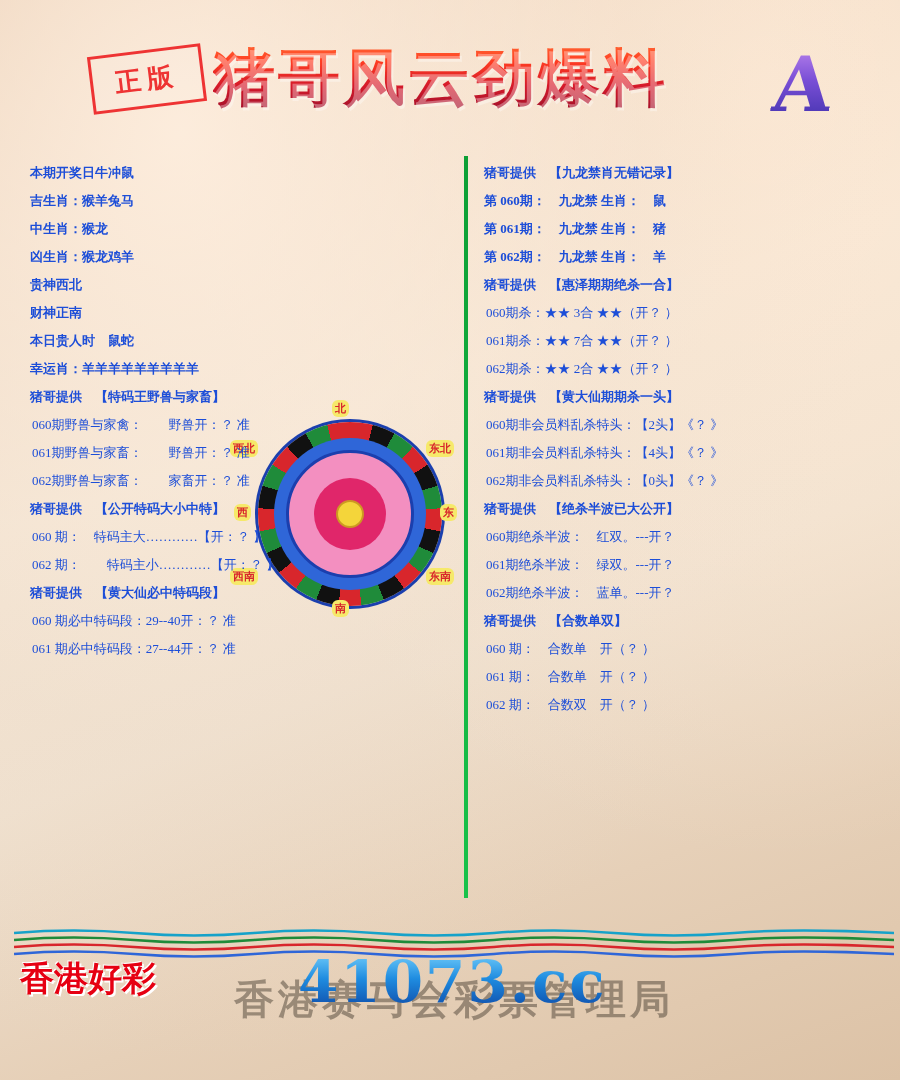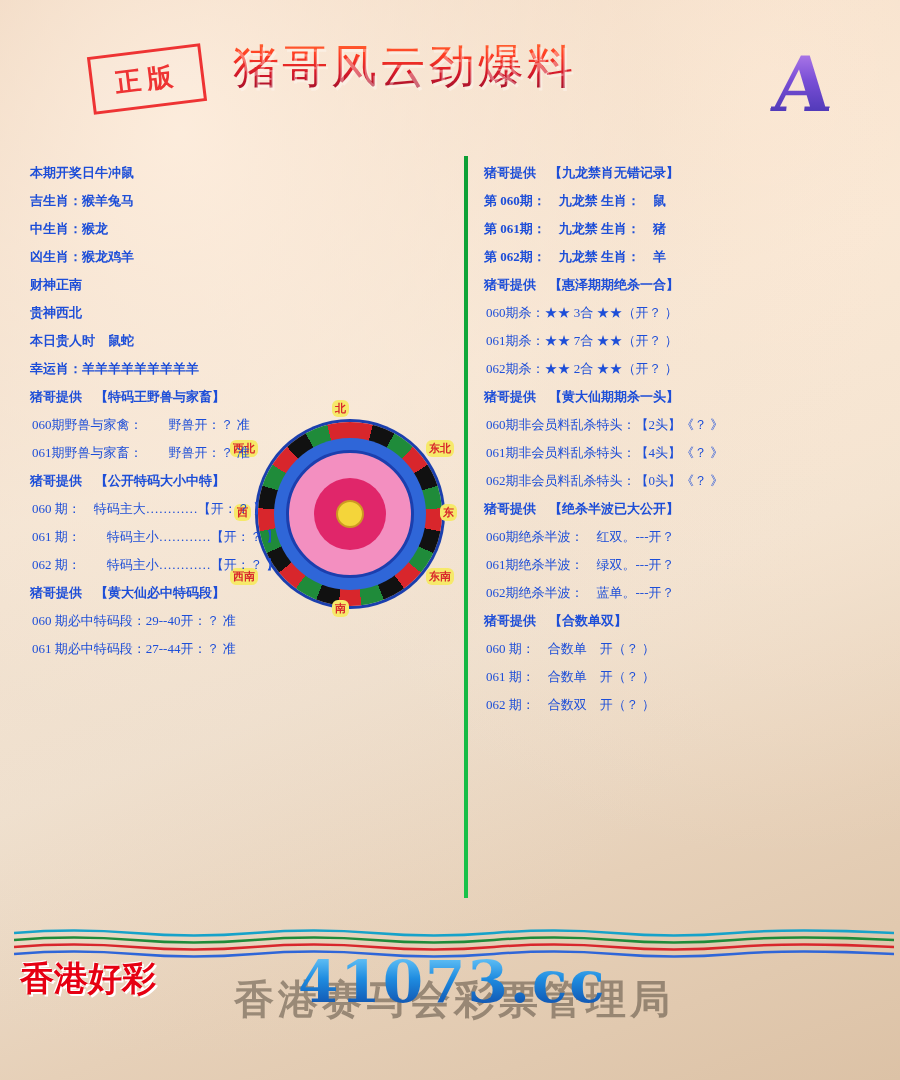--- a/index.html
+++ b/index.html
@@ -17,26 +17,25 @@
   .header{position:relative;height:150px;}
   .stamp{
     position:absolute;left:82px;top:44px;width:108px;height:52px;
     border:3px solid #e33; color:#e33; font-size:26px; font-weight:bold;
     letter-spacing:6px; display:flex;align-items:center;justify-content:center;
     transform:rotate(-7deg); font-family:"DejaVu Sans",sans-serif;
     background:rgba(255,255,255,0.08);
   }
   .title{
     position:absolute;left:205px;top:30px;
-    font-size:46px;font-weight:normal;letter-spacing:3px;
+    font-size:62px;font-weight:bold;letter-spacing:3px;
     font-family:"DejaVu Sans","Liberation Sans",sans-serif;
     background:linear-gradient(180deg,#ff7a3c 0%,#ff3d22 30%,#d4192a 60%,#8e0f2c 100%);
     -webkit-background-clip:text;background-clip:text;color:transparent;
     text-shadow:2px 3px 0 rgba(255,255,255,.35);
-    margin-left:20px;
   }
   .letter-a{
     position:absolute;left:765px;top:34px;font-size:76px;font-weight:bold;
     font-family:"DejaVu Serif","Liberation Serif",serif;
     background:linear-gradient(180deg,#c48cf0 0%,#7a4fd6 45%,#3a2ea8 100%);
     -webkit-background-clip:text;background-clip:text;color:transparent;
     transform:skewX(-6deg);
   }
 
   
@@ -130,30 +129,30 @@
         <div class="lbl" style="left: -10px; top: 164px;">西南</div>
         <div class="lbl" style="left: 186px; top: 164px;">东南</div>
         <div class="lbl" style="left: 92px; top: 196px;">南</div>
       </div>
 
     <div class="col col-l">
         <div class="row b">本期开奖日牛冲鼠</div>
         <div class="row b">吉生肖：猴羊兔马</div>
         <div class="row b">中生肖：猴龙</div>
         <div class="row b">凶生肖：猴龙鸡羊</div>
+        <div class="row b">贵神西北</div>
         <div class="row b">财神正南</div>
-        <div class="row b">贵神西北</div>
         <div class="row b">本日贵人时　鼠蛇</div>
         <div class="row b">幸运肖：羊羊羊羊羊羊羊羊羊</div>
         <div class="row b">猪哥提供　【特码王野兽与家畜】</div>
         <div class="row ind">060期野兽与家禽：　　野兽开：？ 准</div>
         <div class="row ind">061期野兽与家畜：　　野兽开：？ 准</div>
+        <div class="row ind">062期野兽与家畜：　　家畜开：？ 准</div>
         <div class="row b">猪哥提供　【公开特码大小中特】</div>
         <div class="row ind">060 期：　特码主大…………【开：？ 】</div>
-        <div class="row ind">061 期：　　特码主小…………【开：？ 】</div>
         <div class="row ind">062 期：　　特码主小…………【开：？ 】</div>
         <div class="row b">猪哥提供　【黄大仙必中特码段】</div>
         <div class="row ind">060 期必中特码段：29--40开：？ 准</div>
         <div class="row ind">061 期必中特码段：27--44开：？ 准</div>
       </div>
     <div class="col col-r">
         <div class="row b">猪哥提供　【九龙禁肖无错记录】</div>
         <div class="row b">第 060期：　九龙禁 生肖：　鼠</div>
         <div class="row b">第 061期：　九龙禁 生肖：　猪</div>
         <div class="row b">第 062期：　九龙禁 生肖：　羊</div>

